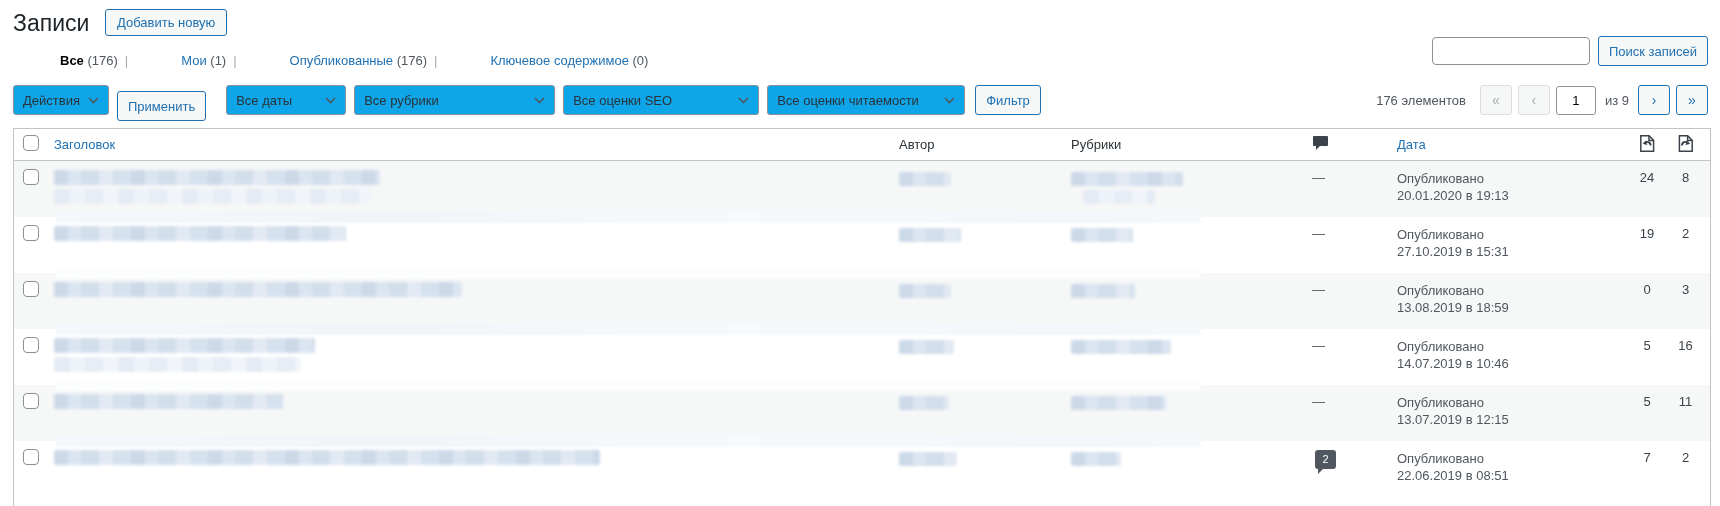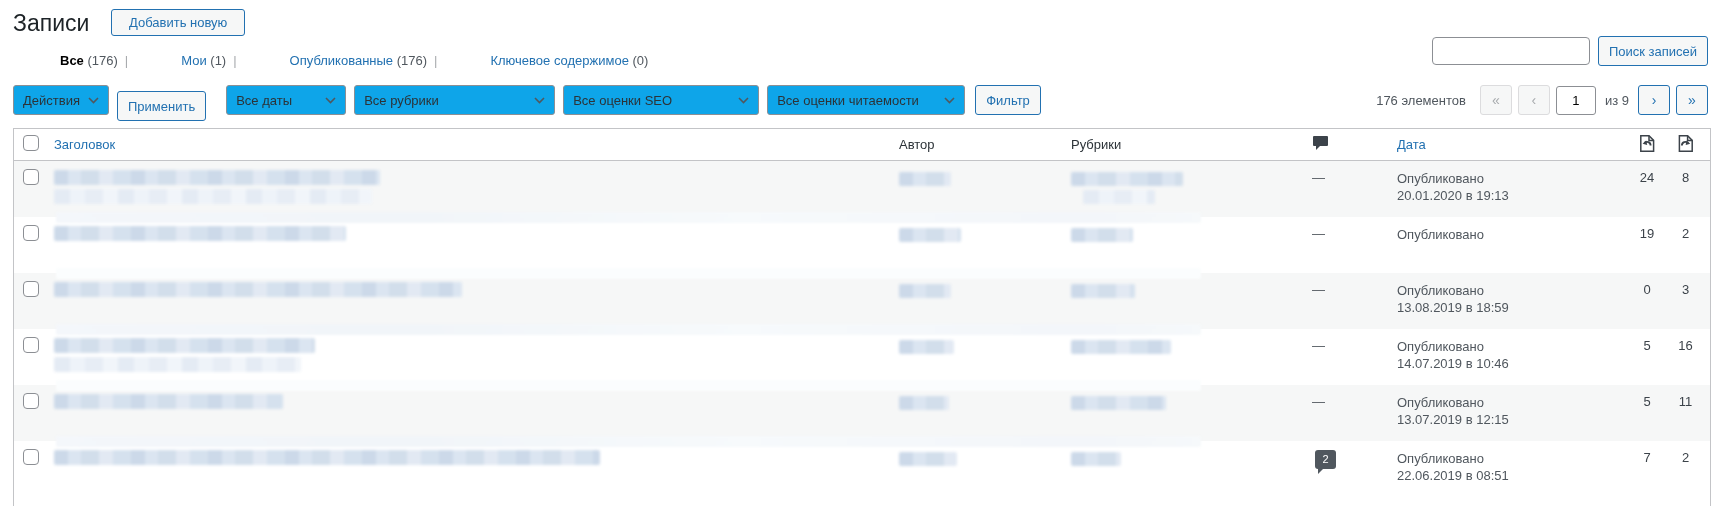--- a/index.html
+++ b/index.html
@@ -6,21 +6,21 @@
   html,body { margin:0; padding:0; }
   body {
     width:1720px; height:506px; overflow:hidden; position:relative;
     background:#ffffff; color:#2c3338;
     font-family:"Liberation Sans", sans-serif; font-size:13px;
   }
   
   .title-row { padding:9px 0 0 13px; }
   .page-title { display:inline-block; font-size:23px; font-weight:400; color:#1d2327; margin:0; line-height:29px; }
   .add-new-btn {
-    display:inline-block; margin-left:18px; padding:5px 17px; position:relative; top:-4px;
+    display:inline-block; margin-left:12px; padding:5px 11px; position:relative; top:-4px;
     border:1px solid #2271b1; border-radius:3px; background:#f6f7f7; color:#2271b1; cursor:pointer;
   }
   .search-box { position:absolute; top:36px; right:12px; display:flex; align-items:center; gap:8px; }
   .search-input { width:158px; height:28px; border:1px solid #8c8f94; border-radius:4px; padding:0 6px; font-size:13px; }
   .button-sec {
     display:inline-flex; align-items:center; height:30px; padding:0 10px; cursor:pointer;
     border:1px solid #2271b1; border-radius:3px; background:#f6f7f7; color:#2271b1; white-space:nowrap;
   }
   
   .subsubsub { margin:13px 0 0 14px; color:#646970; }
@@ -214,20 +214,21 @@
         </div>
         <div class="col col-auth">
           <div class="blur small" style="width: 62px;"></div>
         </div>
         <div class="col col-cats">
           <div class="blur small" style="width: 62px;"></div>
         </div>
         <div class="col col-comm"><span class="dash">—</span></div>
         <div class="col col-date">
           <div class="date-line">Опубликовано</div>
+          <div class="date-line">27.10.2019 в 15:31</div>
         </div>
         <div class="col col-in num">19</div>
         <div class="col col-out num">2</div>
       </div>
       <div class="trow alt">
         <div class="ghost"></div>
         <div class="col col-cb"><span class="cb"></span></div>
         <div class="col col-title">
           <div class="blur" style="width: 408px;"></div>
         </div>

